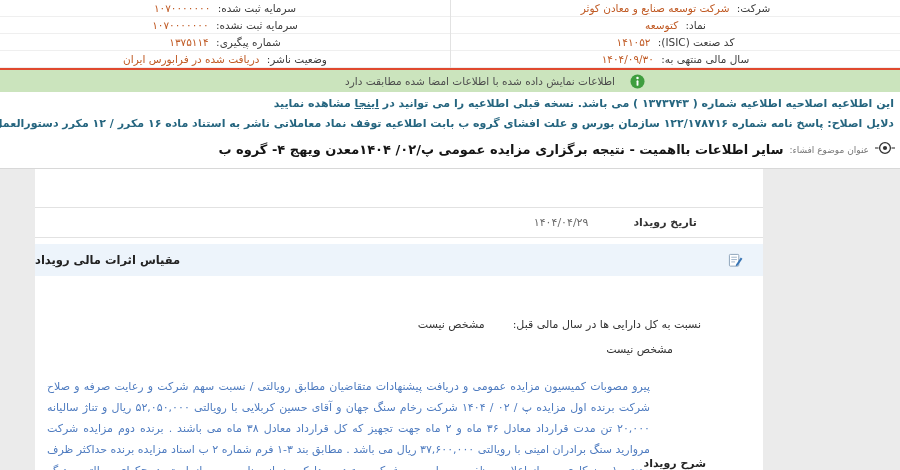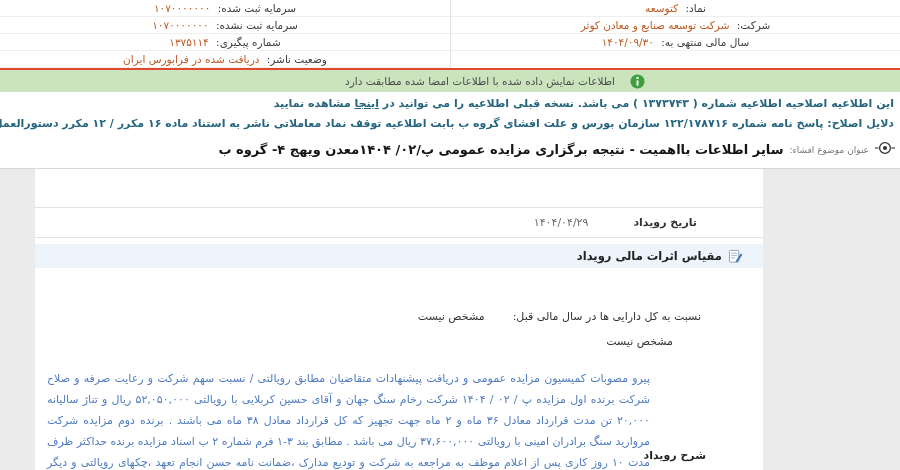--- a/index.html
+++ b/index.html
@@ -59,23 +59,23 @@
 
   .date-row {
     border-top:1px solid #e2e2e2; border-bottom:1px solid #e2e2e2;
     height:31px; display:flex; align-items:center;
     padding-right:66px; font-size:11px;
   }
   .date-label { font-weight:bold; color:#333; }
   .date-value { margin-right:45px; color:#6a6a6a; }
 
   .scale-header {
-    margin-top:6px; height:24px; background:#edf4fb;
+    margin-top:6px; height:32px; background:#edf4fb;
     display:flex; align-items:center; gap:6px;
-    padding-right:20px; font-weight:bold; font-size:11.5px; color:#222;
+    padding-right:20px; font-weight:bold; font-size:11.5px; color:#222;justify-content:space-between;
   }
   .scale-header svg { display:block; }
 
   .ratios { margin-top:36px; padding-right:62px; font-size:11px; color:#333; }
   .ratio-row { height:25px; display:flex; align-items:center; }
   .ratio-value { margin-right:28px; }
 
   .desc { display:flex; margin-top:14px; }
   .desc-label-col {
     width:113px; flex:0 0 113px; display:flex; align-items:center;
@@ -86,26 +86,30 @@
     flex:1; color:#4f7cc0; font-size:11px; line-height:21px;
     text-align:justify; padding-left:12px; padding-bottom:6px;
   }
 </style>
 </head>
 <body>
 
 <div class="header">
   <div class="header-col rightcol">
     <div class="hrow">
+      <span>شرکت:</span>
+      <span class="val">شرکت توسعه صنایع و معادن کوثر</span>
+    </div>
+    <div class="hrow">
       <span>نماد:</span>
       <span class="val">کتوسعه</span>
     </div>
     <div class="hrow">
-      <span>شرکت:</span>
-      <span class="val">شرکت توسعه صنایع و معادن کوثر</span>
+      <span>کد صنعت (ISIC):</span>
+      <span class="val">۱۴۱۰۵۲</span>
     </div>
     <div class="hrow">
       <span>سال مالی منتهی به:</span>
       <span class="val">۱۴۰۴/۰۹/۳۰</span>
     </div>
   </div>
   <div class="header-col">
     <div class="hrow">
       <span>سرمایه ثبت شده:</span>
       <span class="val">۱۰۷۰۰۰۰۰۰۰</span>

